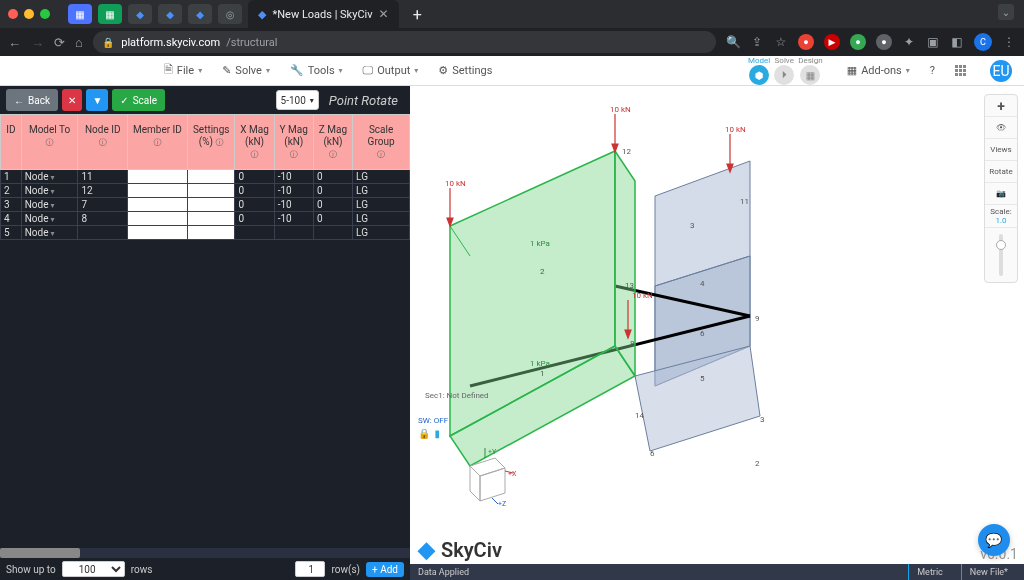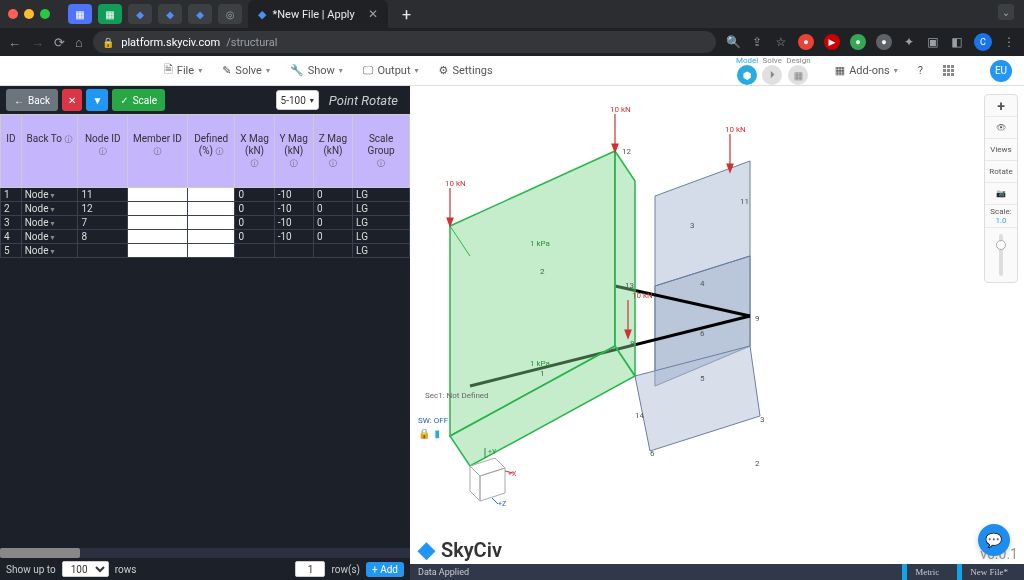--- a/index.html
+++ b/index.html
@@ -31,66 +31,66 @@
   
   .apptool { background:#fff; height:30px; border-bottom:1px solid #ddd; display:flex; align-items:center; padding:0 12px; font-size:11px; color:#555; gap:4px;}
   .apptool .menu { display:flex; align-items:center; gap:4px; padding:4px 8px; border-radius:3px; cursor:pointer;}
   .apptool .caret{ font-size:8px; color:#888;}
   .apptool .spacer{flex:1;}
   .workflow { display:flex; gap:4px; align-items:flex-start; margin-right:12px;}
   .wf-step { display:flex; flex-direction:column; align-items:center; font-size:8px; color:#888; position:relative;}
   .wf-step .circle{ width:20px; height:20px; border-radius:50%; background:#e0e0e0; display:flex; align-items:center; justify-content:center; font-size:10px;}
   .wf-step.active .circle{ background:#29abe2; color:#fff;}
   .wf-step.active { color:#29abe2;}
-  .eu-avatar{ width:22px; height:22px; border-radius:50%; background:#2196f3; color:#fff; font-size:10px; display:flex; align-items:center; justify-content:center; margin-left:24px;}
+  .eu-avatar{ width:22px; height:22px; border-radius:50%; background:#2196f3; color:#fff; font-size:14px; display:flex; align-items:center; justify-content:center; margin-left:12px;}
   .grid-ico{ display:grid; grid-template-columns:repeat(3,3px); grid-template-rows:repeat(3,3px); gap:1px;}
   .grid-ico span{background:#888;}
   
   .main { display:flex; height:calc(580px - 56px - 30px); }
   .left { width:410px; background:#1b2029; color:#ddd; display:flex; flex-direction:column; position:relative;}
   .right { flex:1; background:#fff; position:relative;}
   
   .lhdr { height:28px; display:flex; align-items:center; padding:4px 6px; gap:4px;}
   .btn { height:22px; display:flex; align-items:center; padding:0 8px; font-size:10px; border-radius:3px; cursor:pointer; gap:4px;}
   .btn.grey{background:#6c757d; color:#fff;}
   .btn.red{background:#dc3545; color:#fff; padding:0 6px;}
   .btn.blue{background:#2196f3; color:#fff; padding:0 6px;}
   .btn.green{background:#28a745; color:#fff;}
   .range-sel { margin-left:auto; background:#fff; color:#333; border:1px solid #ccc; height:20px; font-size:10px; padding:0 4px; border-radius:3px; display:flex; align-items:center; gap:4px;}
   .lhdr .title { font-style:italic; color:#ccc; font-size:13px; padding:0 6px;}
   
   .tbl-wrap{ overflow-x:hidden; flex-shrink:0;}
   table.data { border-collapse:collapse; width:100%; font-size:10px; }
-  table.data th { background:#c4b5fd; color:#333; font-weight:normal; border:1px solid #ccc; padding:18px 3px; height:28px; vertical-align:top; text-align:center; line-height:1.2;}
+  table.data th { background:#fca5a5; color:#333; font-weight:normal; border:1px solid #ccc; padding:9px 3px; height:28px; vertical-align:top; text-align:center; line-height:1.2;}
   table.data th .info{ font-size:8px; color:#666;}
   table.data td { border:1px solid #3a4050; padding:0 3px; height:14px; color:#ddd; background:#1b2029;}
   table.data td.white { background:#fff; color:#333;}
   table.data td select, table.data td .sel { background:transparent; border:none; color:#ddd; font-size:10px; width:100%;}
   .sel::after{content:" ▾"; font-size:8px; color:#888;}
   
   .left-bottom { margin-top:auto; }
   .scroll-track{ height:10px; background:#2a3040; position:relative;}
   .scroll-thumb{ position:absolute; height:100%; background:#888; width:80px; left:0; border-radius:2px;}
   .showup { height:22px; display:flex; align-items:center; padding:0 6px; gap:6px; font-size:10px; background:#1b2029; color:#ccc;justify-content:space-between;}
-  .showup select, .showup input { background:#fff; color:#333; border:1px solid #ccc; font-size:10px; height:16px; padding:0 4px; border-radius:2px;}
+  .showup select, .showup input { background:#fff; color:#333; border:1px solid #ccc; font-size:10px; height:16px; padding:0 12px; border-radius:2px;}
   .showup input{ width:30px; text-align:center;}
   .showup .spacer{flex:1;}
   .addbtn{ background:#2196f3; color:#fff; padding:2px 6px; border-radius:3px; font-size:10px;}
   
   .canvas { position:absolute; inset:0; }
   .canvas svg { position:absolute; inset:0; }
   .sw-off{ position:absolute; left:8px; top:330px; font-size:8px; color:#2164c9;}
   .lock-ico{ position:absolute; left:8px; top:342px; font-size:10px; color:#2164c9; display:flex; gap:4px;}
   .orient { position:absolute; left:40px; top:360px; width:70px; height:70px;}
   .logo { position:absolute; left:8px; bottom:18px; display:flex; align-items:center; gap:6px; font-size:20px; font-weight:600; color:#333;}
   .logo .mark{ color:#2196f3; font-size:22px;}
   .version { position:absolute; right:6px; bottom:18px; font-size:14px; color:#999;}
   .status-bar{ position:absolute; left:0; right:0; bottom:0; height:16px; background:#31384a; color:#ccc; font-size:9px; display:flex; align-items:center; padding:0 8px; gap:10px;}
   .status-bar .spacer{flex:1;}
-  .status-bar .cell{ border-left:5px solid #0ea5e9; padding:0 8px; height:100%; display:flex; align-items:center;font-family:Liberation Serif, serif;}
+  .status-bar .cell{ border-left:1px solid #0ea5e9; padding:0 8px; height:100%; display:flex; align-items:center;}
   
   .rtool { position:absolute; right:6px; top:8px; width:34px; background:#fafafa; border:1px solid #ddd; border-radius:4px; display:flex; flex-direction:column; align-items:center; font-size:8px; color:#555;}
   .rtool .rbtn{ height:22px; width:100%; display:flex; align-items:center; justify-content:center; border-bottom:1px solid #e8e8e8; cursor:pointer;}
   .rtool .rbtn:last-child{border-bottom:none;}
   .rtool .slider{ height:42px; width:4px; background:#ddd; margin:6px 0; border-radius:2px; position:relative;}
   .rtool .slider .knob{ position:absolute; top:6px; left:-3px; width:10px; height:10px; border-radius:50%; background:#fff; border:1px solid #aaa;}
   .chat-fab{ position:absolute; right:14px; bottom:24px; width:32px; height:32px; border-radius:50%; background:#1f8ded; display:flex; align-items:center; justify-content:center; color:#fff; font-size:14px; box-shadow:0 2px 6px rgba(0,0,0,.2);}
   .chev{ position:absolute; right:10px; top:4px; width:16px; height:16px; background:#3c4043; color:#9aa0a6; border-radius:3px; display:flex; align-items:center; justify-content:center; font-size:10px;}
 </style>
 </head>
@@ -104,21 +104,21 @@
       <div class="dot g"></div>
     </div>
     <div class="favtab blue">▦</div>
     <div class="favtab green">▦</div>
     <div class="favtab sk">◆</div>
     <div class="favtab sk">◆</div>
     <div class="favtab sk">◆</div>
     <div class="favtab">◎</div>
     <div class="active-tab">
       <span style="color:#4d8ff5">◆</span>
-      <span>*New File | Apply</span>
+      <span>*New Loads | SkyCiv</span>
       <span class="x">✕</span>
     </div>
     <div class="plus">+</div>
     <div class="chev">⌄</div>
   </div>
   <div class="addr-bar">
     <span class="nav-ico">←</span>
     <span class="nav-ico" style="opacity:.4">→</span>
     <span class="nav-ico">⟳</span>
     <span class="nav-ico">⌂</span>
@@ -151,21 +151,21 @@
       <span>File</span>
       <span class="caret">▾</span>
     </div>
   <div class="menu">
       <span>✎</span>
       <span>Solve</span>
       <span class="caret">▾</span>
     </div>
   <div class="menu">
       <span>🔧</span>
-      <span>Show</span>
+      <span>Tools</span>
       <span class="caret">▾</span>
     </div>
   <div class="menu">
       <span>🖵</span>
       <span>Output</span>
       <span class="caret">▾</span>
     </div>
   <div class="menu">
       <span>⚙</span>
       <span>Settings</span>
@@ -228,24 +228,24 @@
           <span>5-100</span>
           <span style="font-size:8px">▾</span>
         </div>
       <div class="title">Point Rotate</div>
     </div>
     <div class="tbl-wrap">
       <table class="data">
         <thead>
           <tr>
             <th style="width:20px">ID</th>
-            <th style="width:55px"><span>Back To</span> <span class="info">ⓘ</span></th>
+            <th style="width:55px"><span>Model To</span> <span class="info">ⓘ</span></th>
             <th style="width:48px"><span>Node ID</span><br><span class="info">ⓘ</span></th>
             <th style="width:58px"><span>Member ID</span> <span class="info">ⓘ</span></th>
-            <th style="width:46px"><span>Defined (%)</span> <span class="info">ⓘ</span></th>
+            <th style="width:46px"><span>Settings (%)</span> <span class="info">ⓘ</span></th>
             <th style="width:38px"><span>X Mag (kN)</span><br><span class="info">ⓘ</span></th>
             <th style="width:38px"><span>Y Mag (kN)</span><br><span class="info">ⓘ</span></th>
             <th style="width:38px"><span>Z Mag (kN)</span><br><span class="info">ⓘ</span></th>
             <th style="width:55px"><span>Scale Group</span><br><span class="info">ⓘ</span></th>
           </tr>
         </thead>
         <tbody id="tbody">
             <tr>
               <td>1</td>
               <td><span class="sel">Node</span></td>

